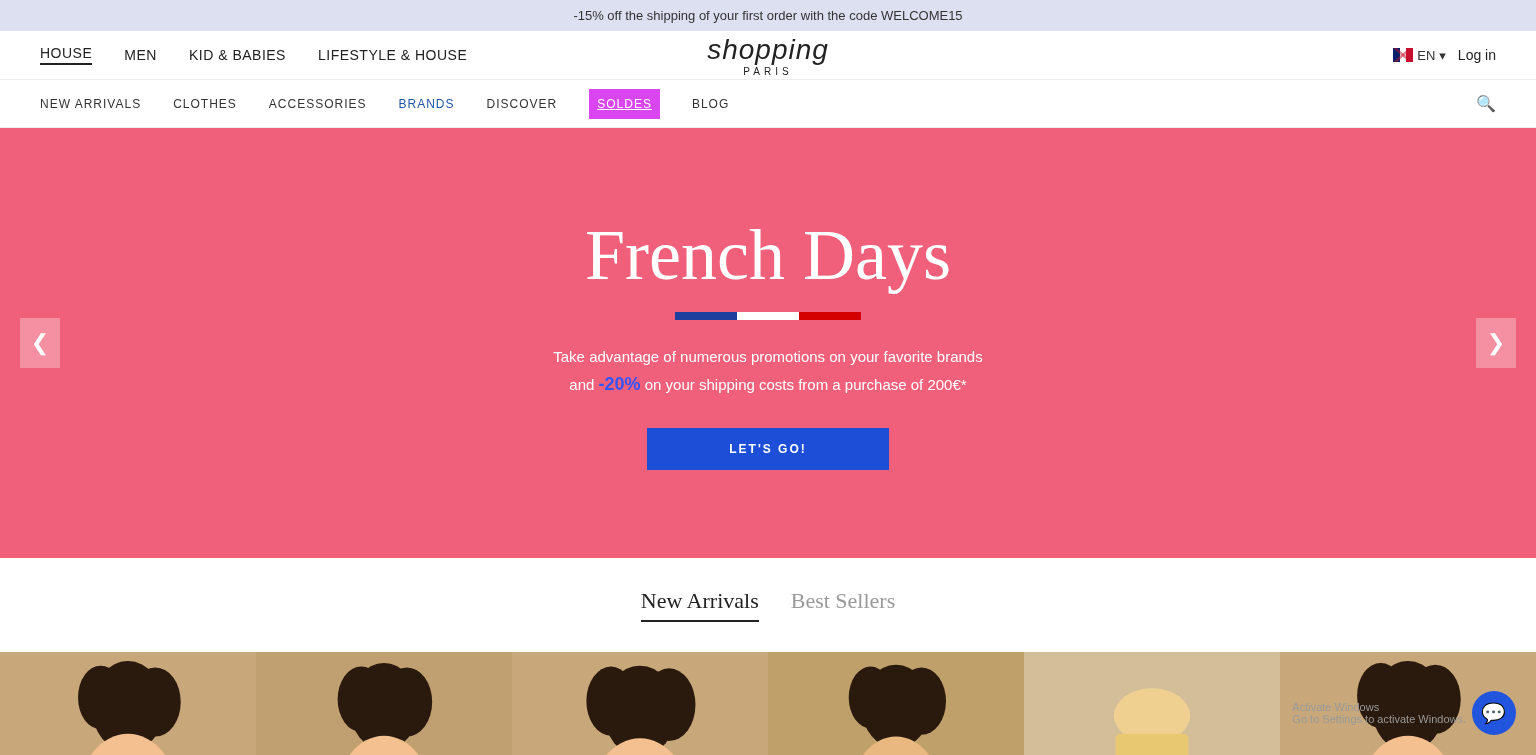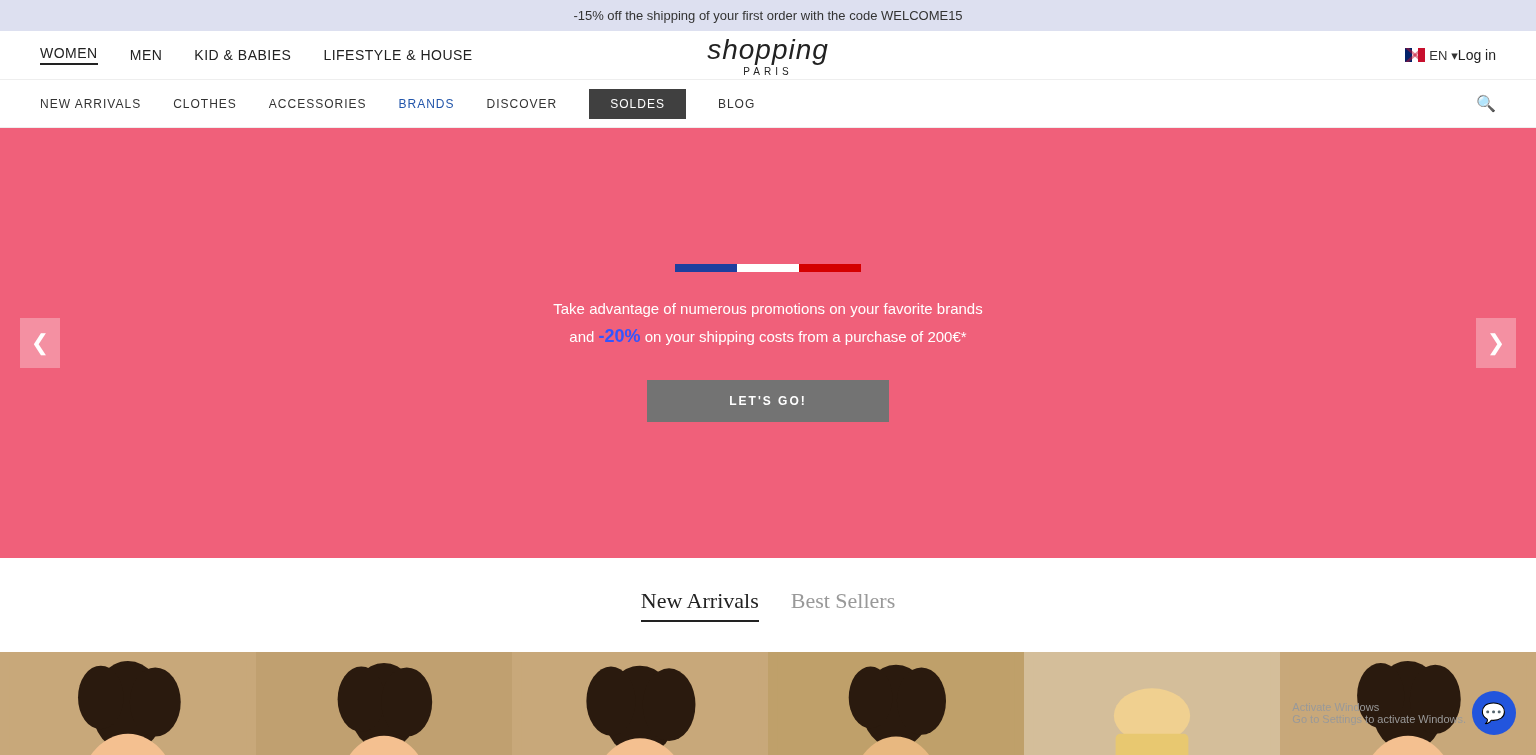--- a/index.html
+++ b/index.html
@@ -55,20 +55,21 @@
       font-size: 10px;
       letter-spacing: 4px;
       color: #222;
       text-transform: uppercase;
       display: block;
       text-align: center;
     }
     .header-right {
       display: flex;
       align-items: center;
+      gap: 12px;
     }
     .lang-btn {
       display: flex;
       align-items: center;
       gap: 4px;
       font-size: 13px;
       color: #333;
       cursor: pointer;
       border: none;
       background: none;
@@ -95,25 +96,26 @@
     .secondary-nav a {
       text-decoration: none;
       color: #333;
       font-size: 12px;
       letter-spacing: 1px;
       text-transform: uppercase;
       padding: 14px 0;
       display: inline-block;
     }
     .secondary-nav a.soldes {
-      background: #404040;
-      color: #fff;
-      padding: 8px 21px;
+      background: #d946ef;
+      color: #fff;
+      padding: 8px 8px;
       font-size: 12px;
       letter-spacing: 1px;
+      text-decoration: underline;
     }
     .secondary-nav a.brands {
       color: #2255aa;
     }
     .search-icon-container {
       margin-left: auto;
       cursor: pointer;
       font-size: 16px;
       color: #444;
       padding: 14px 0;
@@ -165,21 +167,21 @@
       line-height: 1.7;
       margin-bottom: 28px;
       text-align: center;
     }
     .hero-desc .highlight {
       color: #3355ff;
       font-weight: bold;
       font-size: 18px;
     }
     .cta-btn {
-      background: #737373;
+      background: #1d4ed8;
       color: #fff;
       border: none;
       padding: 14px 82px;
       font-size: 12px;
       letter-spacing: 2px;
       text-transform: uppercase;
       cursor: pointer;
       font-weight: 600;
     }
     .hero-disclaimer {
@@ -274,21 +276,21 @@
   </style>
 </head>
 <body>
 
 <div class="top-banner">
   <span>-15% off the shipping of your first order with the code WELCOME15</span>
 </div>
 
 <div class="header">
   <nav class="header-nav-left">
-    <a href="#" class="active">WOMEN</a>
+    <a href="#" class="active">HOUSE</a>
     <a href="#">MEN</a>
     <a href="#">KID &amp; BABIES</a>
     <a href="#">LIFESTYLE &amp; HOUSE</a>
   </nav>
 
   <div class="logo">
     <span class="logo-main">shopping</span>
     <span class="logo-sub">PARIS</span>
   </div>
 
@@ -321,20 +323,21 @@
     <span>🔍</span>
   </div>
 </nav>
 
 <div class="hero">
   <button class="hero-arrow left">
     <span>❮</span>
   </button>
 
   <div class="hero-content">
+    <div class="hero-title">French Days</div>
     <div class="french-flag">
       <div class="flag-blue"></div>
       <div class="flag-white"></div>
       <div class="flag-red"></div>
     </div>
     <div class="hero-desc">
       <span>Take advantage of numerous promotions on your favorite brands</span><br>
       and <span class="highlight">-20%</span> on your shipping costs from a purchase of 200€*
     </div>
     <button class="cta-btn">LET'S GO!</button>

